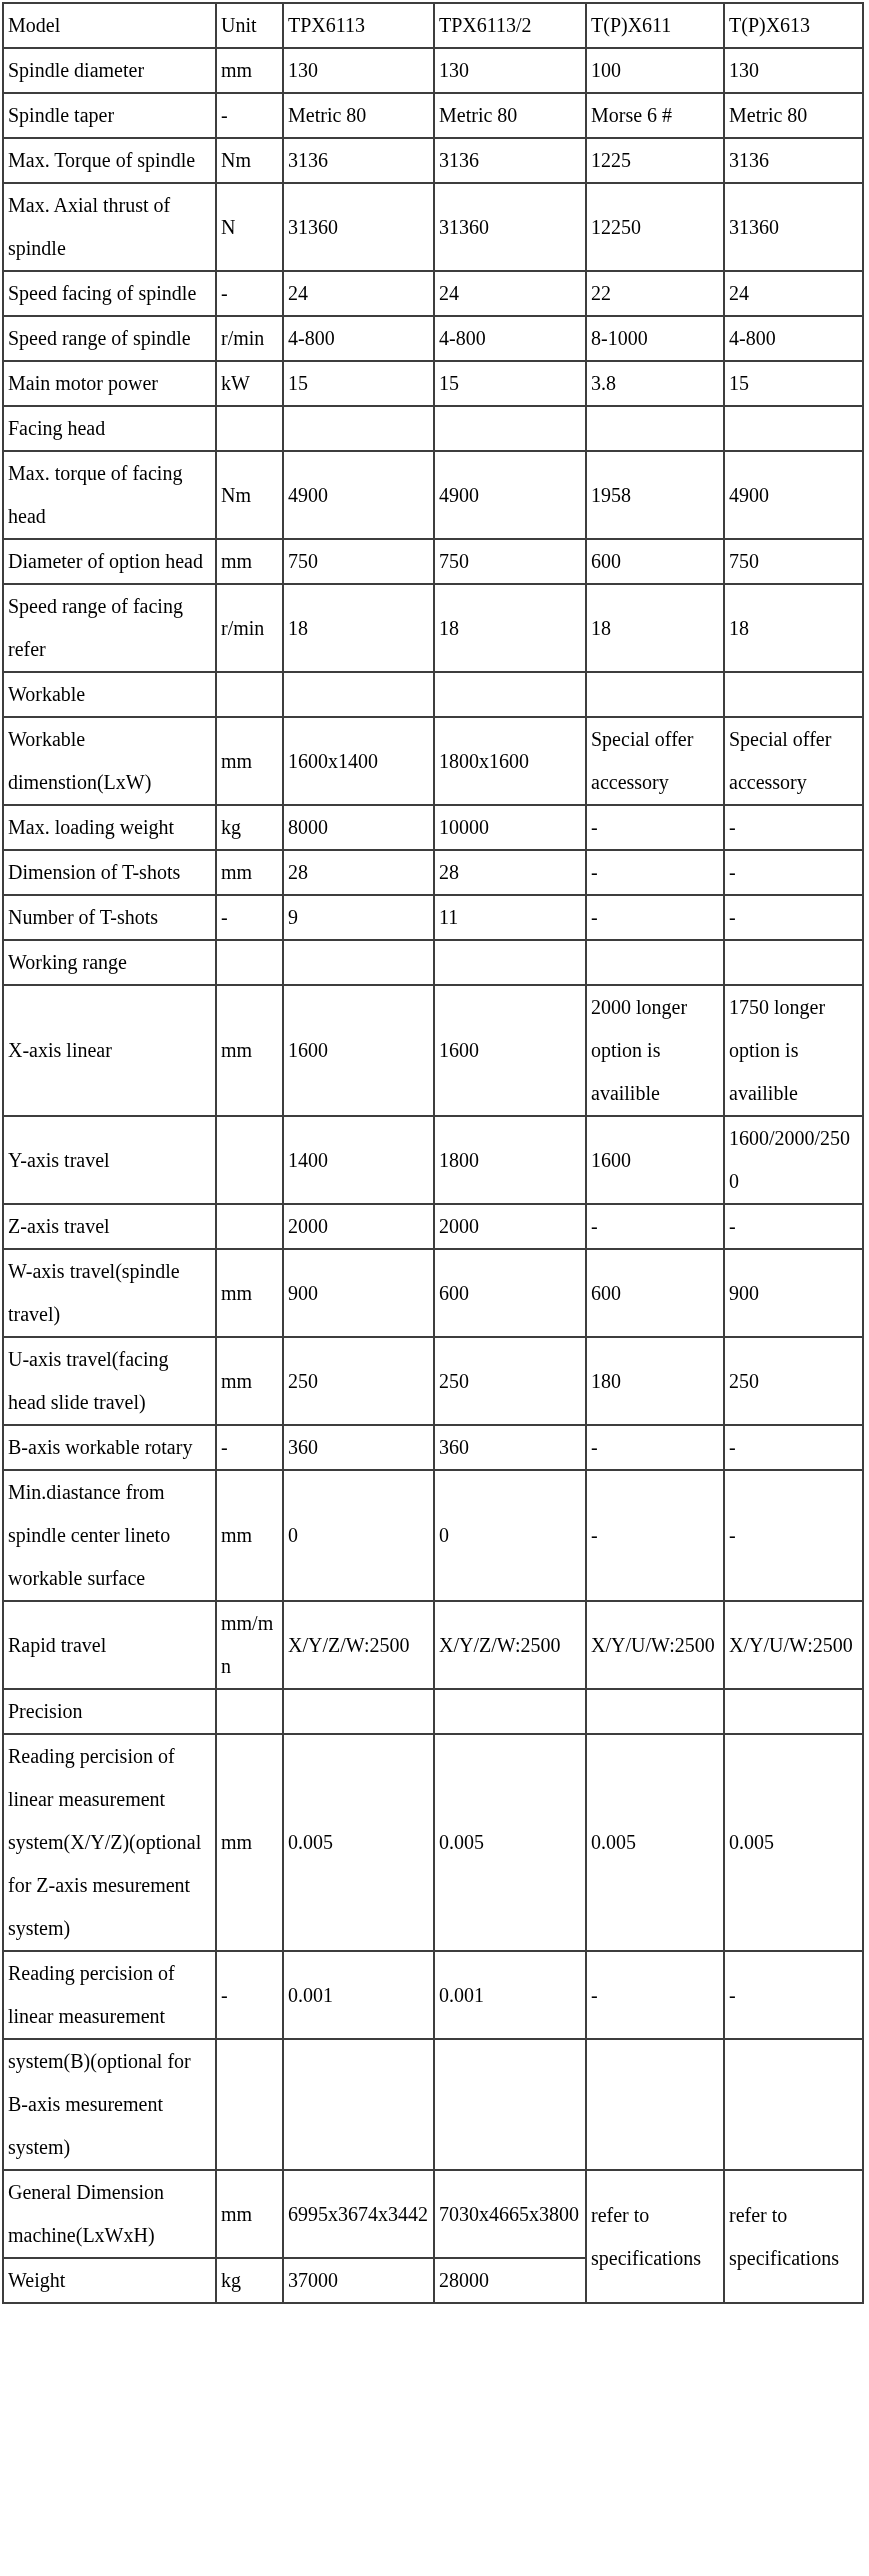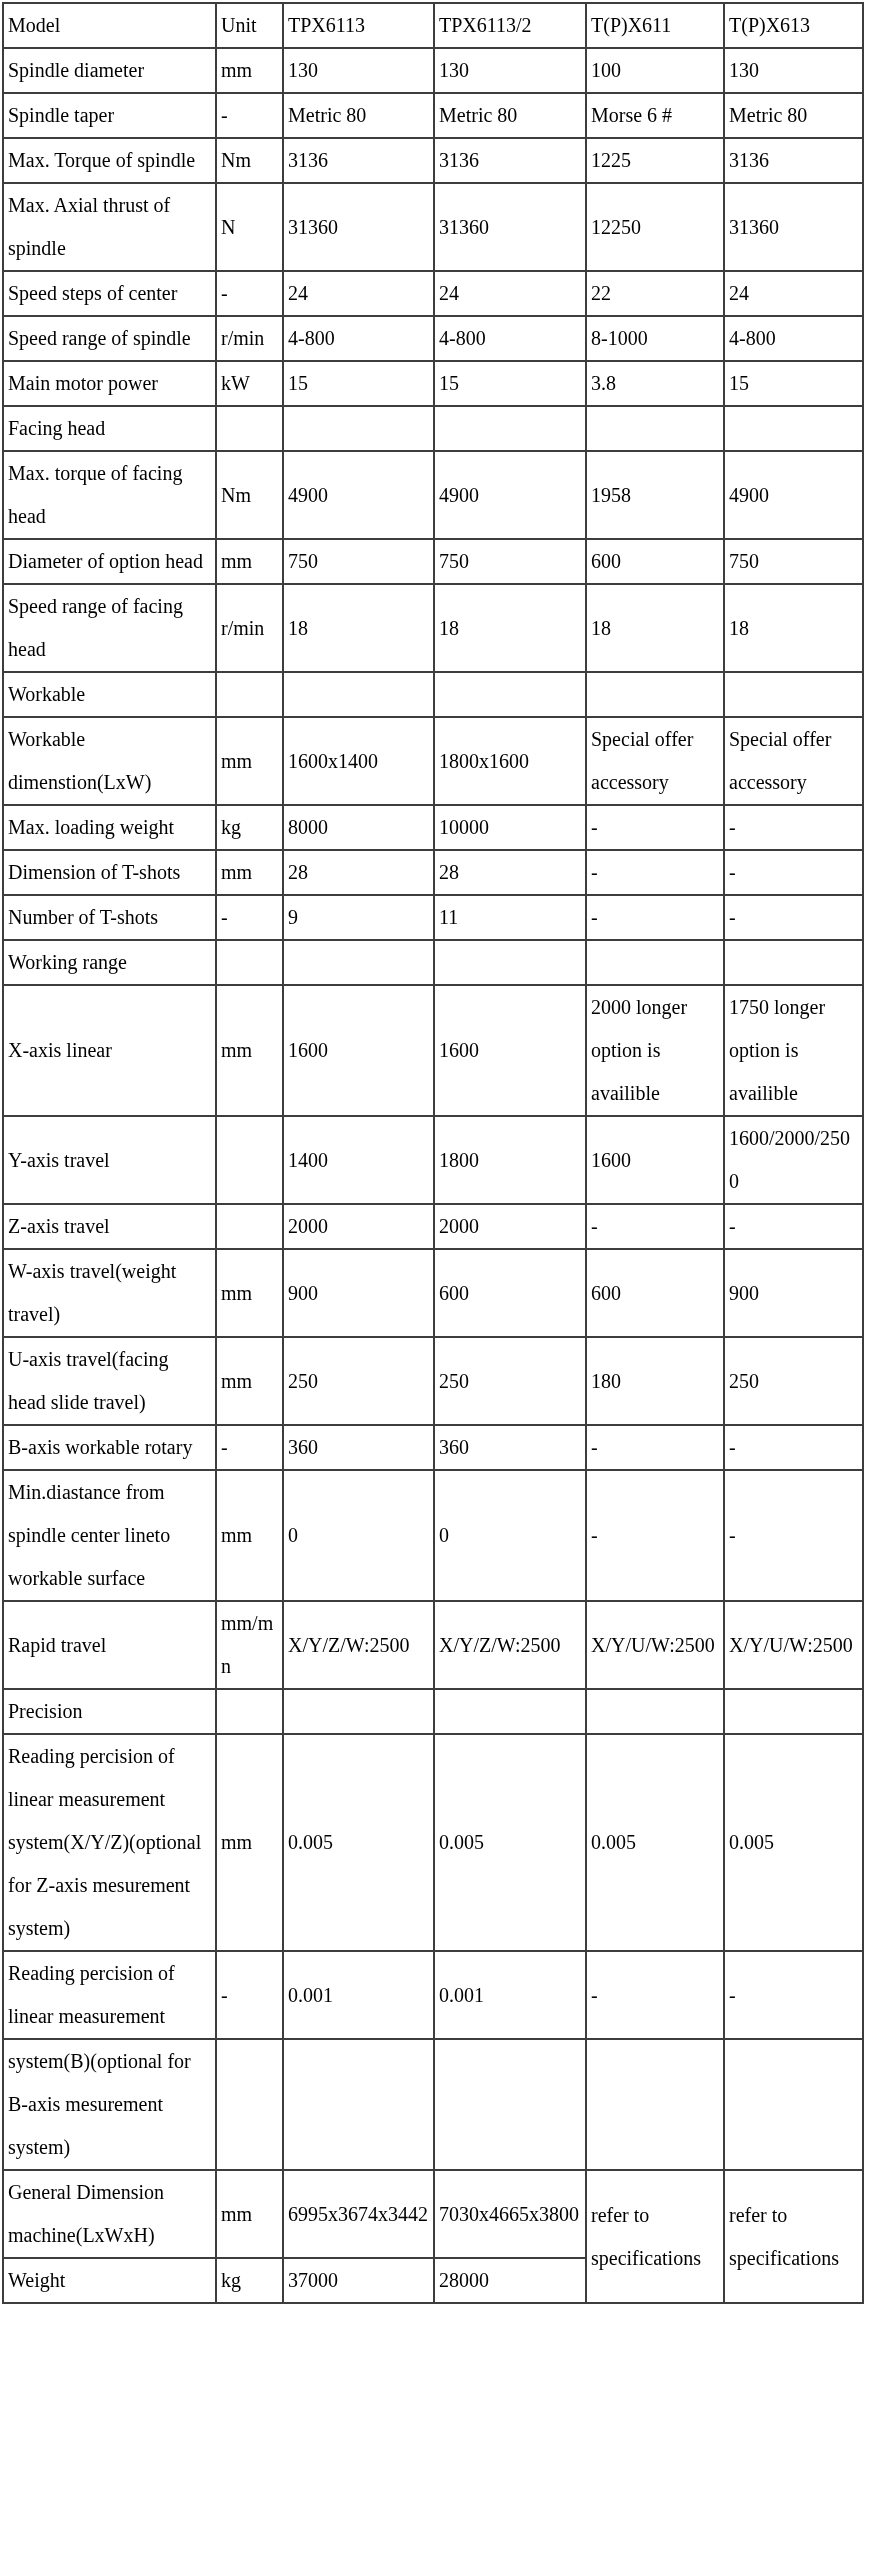--- a/index.html
+++ b/index.html
@@ -82,21 +82,21 @@
         </tr>
         <tr>
           <td>Max. Axial thrust of spindle</td>
           <td>N</td>
           <td>31360</td>
           <td>31360</td>
           <td>12250</td>
           <td>31360</td>
         </tr>
         <tr>
-          <td>Speed steps of center</td>
+          <td>Speed facing of spindle</td>
           <td>-</td>
           <td>24</td>
           <td>24</td>
           <td>22</td>
           <td>24</td>
         </tr>
         <tr>
           <td>Speed range of spindle</td>
           <td>r/min</td>
           <td>4-800</td>
@@ -130,21 +130,21 @@
         </tr>
         <tr>
           <td>Diameter of option head</td>
           <td>mm</td>
           <td>750</td>
           <td>750</td>
           <td>600</td>
           <td>750</td>
         </tr>
         <tr>
-          <td>Speed range of facing head</td>
+          <td>Speed range of facing refer</td>
           <td>r/min</td>
           <td>18</td>
           <td>18</td>
           <td>18</td>
           <td>18</td>
         </tr>
         <tr>
           <td>Workable</td>
           <td></td>
           <td></td>
@@ -210,21 +210,21 @@
         </tr>
         <tr>
           <td>Z-axis travel</td>
           <td></td>
           <td>2000</td>
           <td>2000</td>
           <td>-</td>
           <td>-</td>
         </tr>
         <tr>
-          <td>W-axis travel(weight travel)</td>
+          <td>W-axis travel(spindle travel)</td>
           <td>mm</td>
           <td>900</td>
           <td>600</td>
           <td>600</td>
           <td>900</td>
         </tr>
         <tr>
           <td>U-axis travel(facing head slide travel)</td>
           <td>mm</td>
           <td>250</td>

